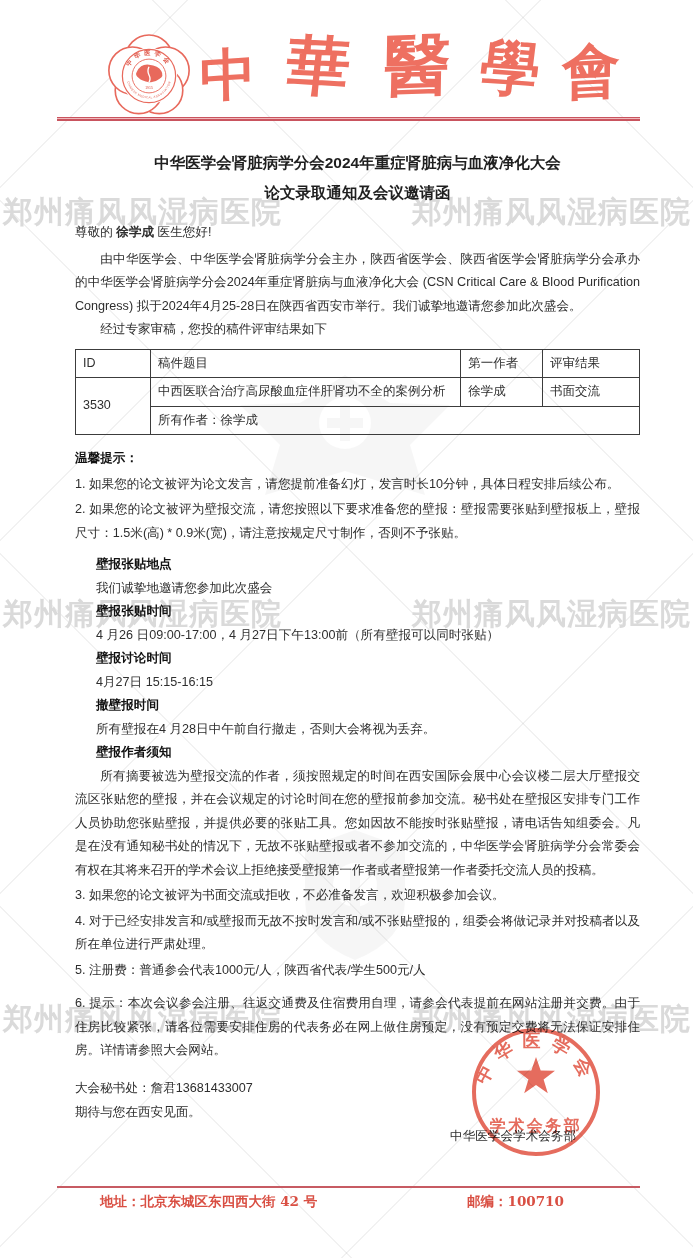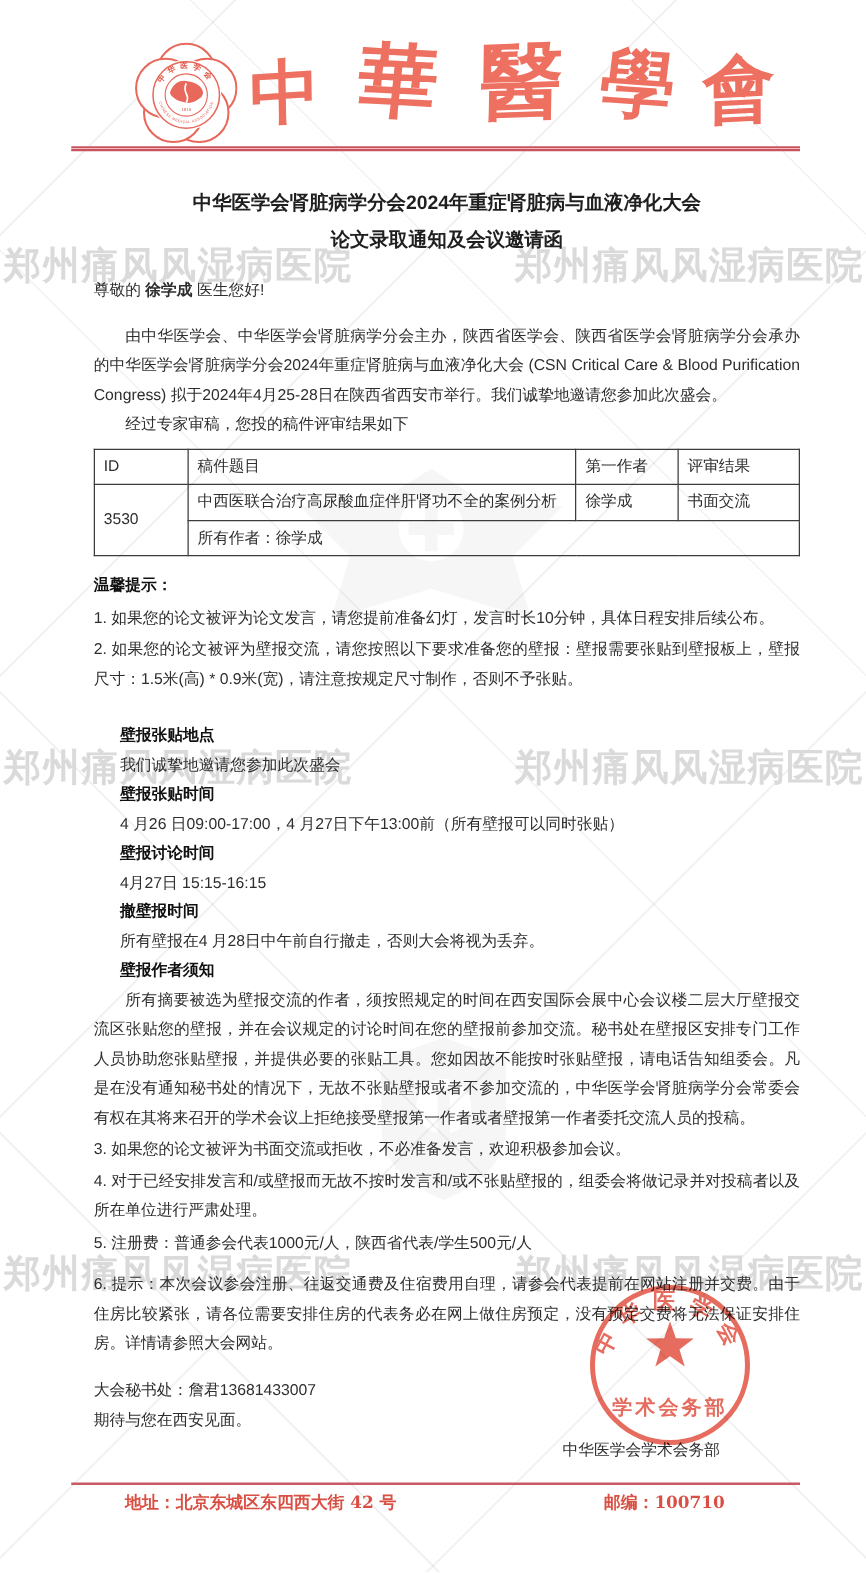--- a/index.html
+++ b/index.html
@@ -31,42 +31,42 @@
   .cg3{left:282px;top:8px;font-size:60px;transform:rotate(4deg);}
   .cg4{left:364px;top:12px;font-size:58px;transform:rotate(-3deg);}
   .hdr-rule{position:absolute;top:117px;left:57px;width:583px;height:4px;
             background:linear-gradient(#c9545e 0 1.5px,#f0b9bd 1.5px 2.5px,#c9545e 2.5px 4px);}
   
   .content{position:absolute;top:148px;left:75px;width:565px;font-size:12.6px;line-height:23.5px;}
   .title{ text-align:center;font-weight:bold;font-size:15.5px;line-height:30px;color:#1f1f1f;}
   .greeting{margin-top:13px;}
   .greeting .bold-name{font-weight:bold;}
   .indent{text-indent:2em;}
-  .intro{margin-top:13px;text-align:justify;}
+  .intro{margin-top:3px;text-align:justify;}
   table.review{border-collapse:collapse;width:565px;margin-top:7px;font-size:12.5px;padding-left:10px;}
   table.review td{border:1px solid #3c3c3c;padding:2px 7px;height:22px;vertical-align:middle;}
   .col-id{width:62px;} .col-title{width:312px;} .col-auth{width:70px;} .col-res{width:86px;}
   .tips-head{font-weight:bold;margin-top:12px;color:#111;}
   .tip-item{margin-top:2px;text-align:justify;}
   .sub-label{font-weight:bold;margin-left:21px;color:#111;}
   .sub-text{margin-left:21px;}
   .notice-body{text-indent:2em;text-align:justify;}
-  .gap6{margin-top:22px;font-family:Liberation Serif, serif;} .gap10{margin-top:10px;}
+  .gap6{margin-top:8px;font-family:Liberation Serif, serif;} .gap10{margin-top:10px;}
   .secretariat{margin-top:14px;}
   .farewell{margin-top:1px;}
   .sig{ text-align:right;padding-right:64px;}
   .sig-1{}
   
   .seal{position:absolute;left:469px;top:1025px;opacity:.88;mix-blend-mode:multiply;}
   
   .ftr-rule{position:absolute;top:1186px;left:57px;width:583px;height:2px;background:#c75b63;}
   .ftr-text{position:absolute;top:1193px;left:0;width:693px;font-family:"DejaVu Serif",serif;
             color:#d94f43;font-size:13.5px;font-weight:bold;}
   .ftr-addr{position:absolute;left:100px;top:0;}
-  .ftr-post{position:absolute;left:436px;top:0;padding-left:47px;}
+  .ftr-post{position:absolute;left:420px;top:0;padding-left:47px;}
 </style>
 </head>
 <body>
 
 <div class="page">
   <div class="copy-pattern"></div>
 
   <svg class="faint-emblem" style="left:240px;top:375px;" width="210" height="150" viewBox="0 0 210 150">
     <g fill="#8a8a8a">
       <polygon points="105,0 150,28 210,30 170,70 185,120 105,96 25,120 40,70 0,30 60,28"></polygon>

